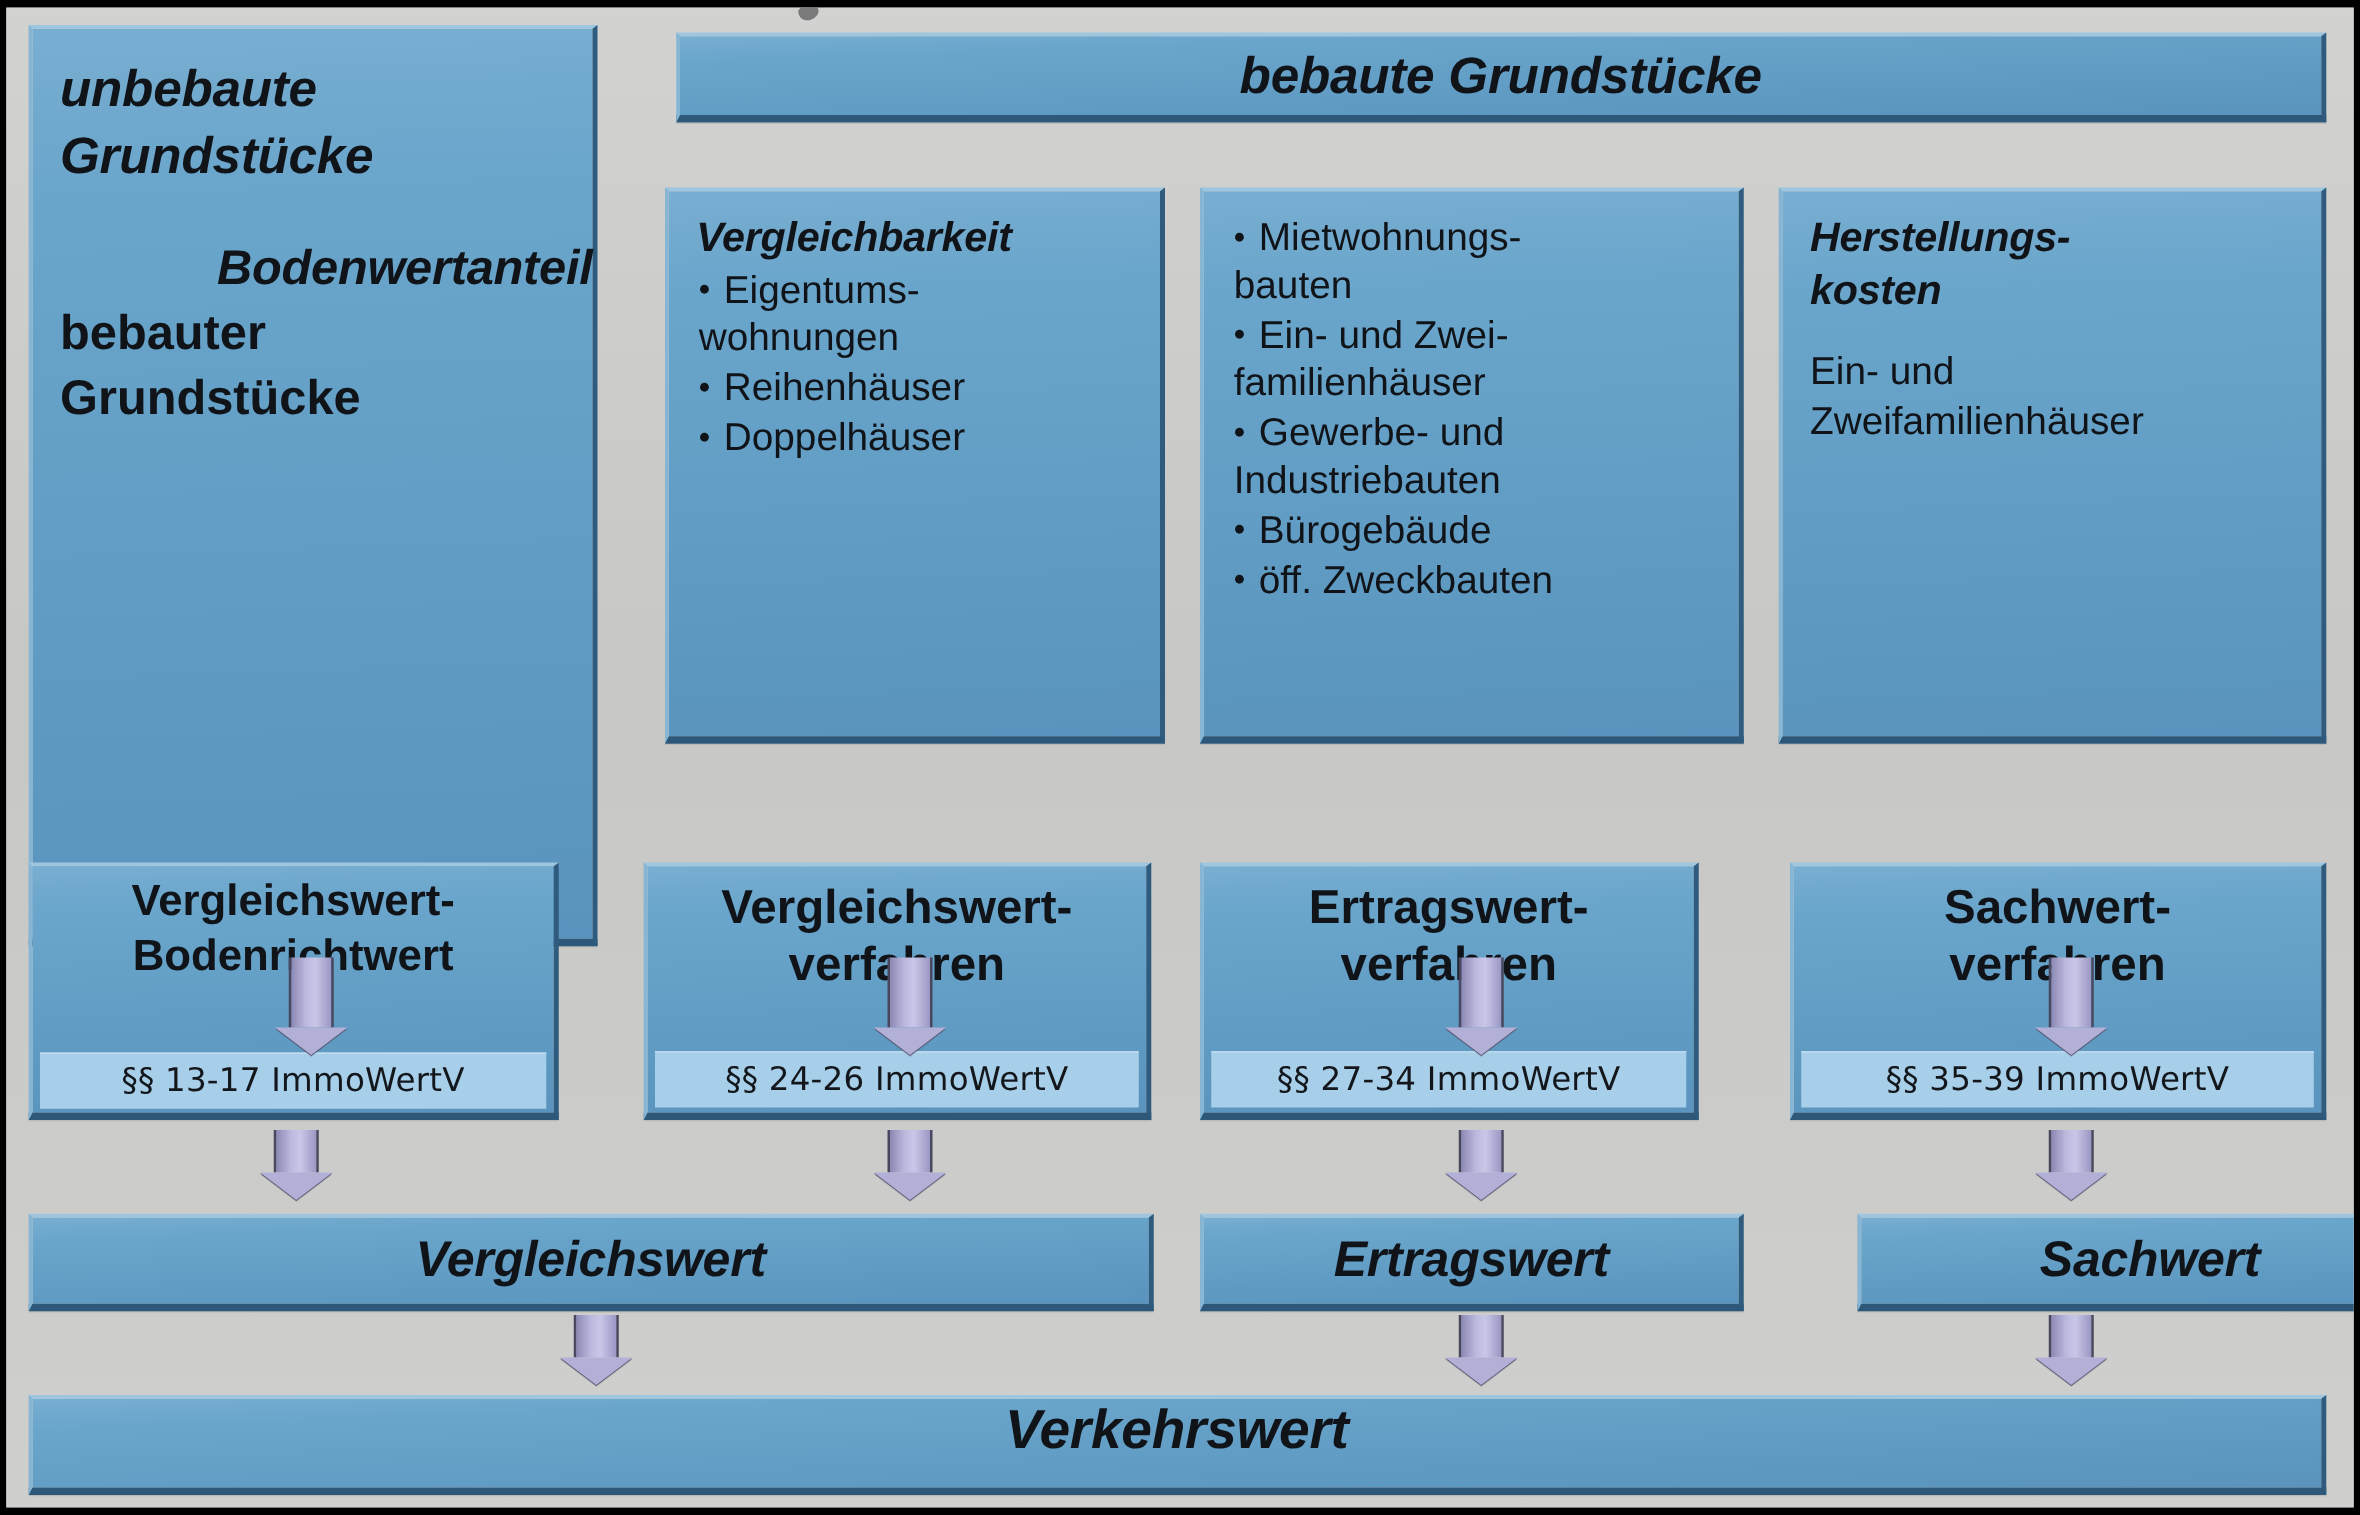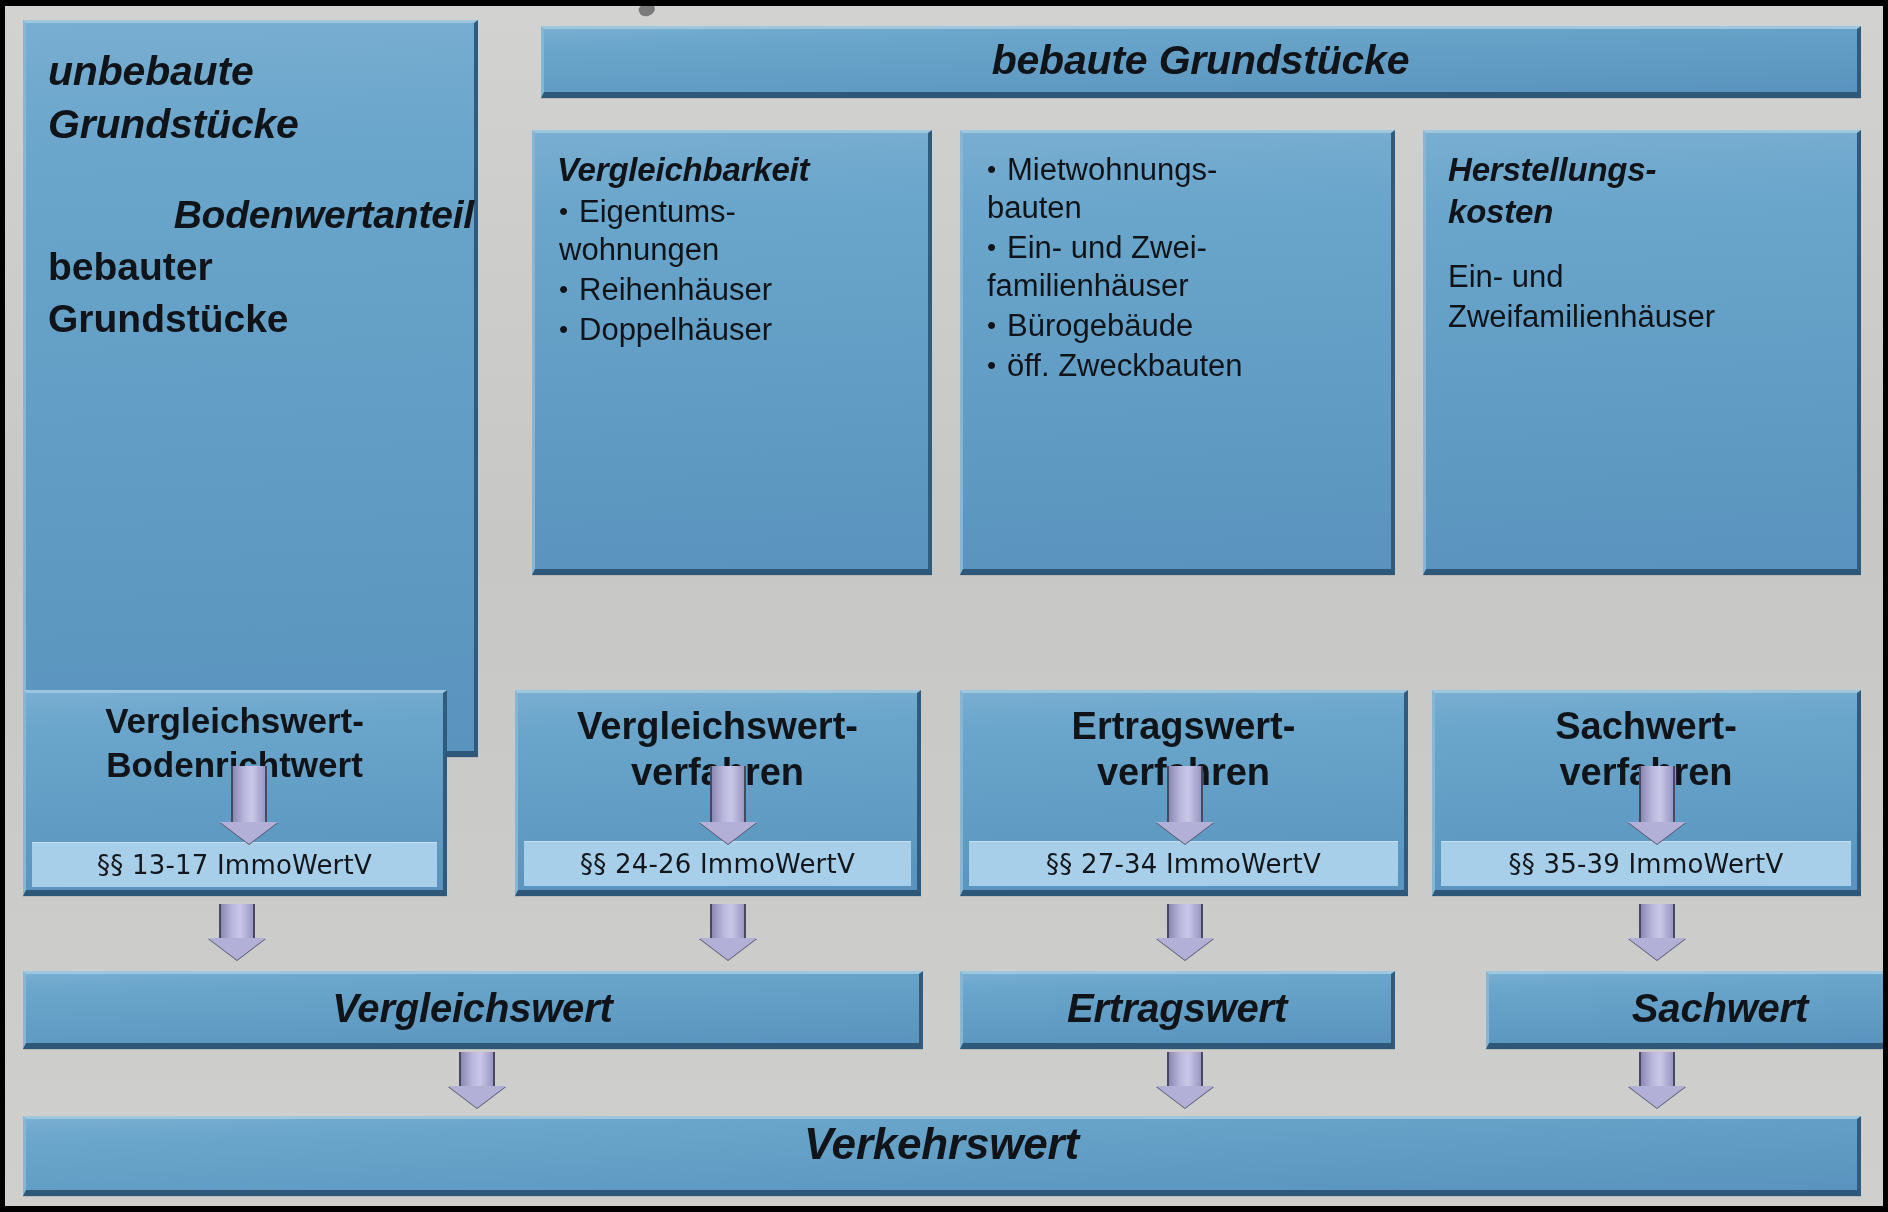--- a/index.html
+++ b/index.html
@@ -61,21 +61,21 @@
   #box-unbebaute .l1 { font-size: 41px; line-height: 53px; }
   #box-unbebaute .l2 { font-size: 39px; line-height: 52px; margin-top: 38px; text-align: right; }
   #box-unbebaute .l3 { font-size: 39px; line-height: 52px; }
 
   
   #box-bebaute { left: 536px; top: 20px; width: 1320px; height: 72px;
                  display: flex; align-items: center; justify-content: center; }
   #box-bebaute .t { font-size: 41px; }
 
   
-  .criteria { top: 124px; height: 445px; }
+  .criteria { top: 144px; height: 445px; }
   #box-vergleichbarkeit { left: 527px;  width: 400px; }
   #box-ertragsfaehigkeit { left: 955px;  width: 435px; }
   #box-herstellungskosten { left: 1418px; width: 438px; }
   .criteria .inner { padding: 16px 10px 0 22px; }
   .criteria .title { font-size: 33px; line-height: 42px; }
   .criteria ul { list-style: none; margin: 2px 0 0 0; padding: 0; }
   .criteria li {
     font-size: 31px;
     line-height: 38px;
     color: #101418;
@@ -90,21 +90,21 @@
     top: -1px;
     font-size: 26px;
   }
   .criteria li .cont { display: block; padding-left: 0; margin-left: -20px; }
   .plain-block { font-size: 31px; line-height: 40px; color: #101418; margin-top: 24px; }
 
   
   .proc { top: 684px; height: 206px; }
   #proc-1 { left: 18px;  width: 424px; }
   #proc-2 { left: 510px; width: 406px; }
-  #proc-3 { left: 955px; width: 448px; }
+  #proc-3 { left: 955px; width: 399px; }
   #proc-4 { left: 1427px; width: 429px; }
   .proc .ptitle {
     font-size: 38px;
     line-height: 46px;
     font-weight: bold;
     color: #101418;
     text-align: center;
     padding-top: 10px;
   }
   #proc-1 .ptitle { font-size: 35px; line-height: 44px; padding-top: 6px; }
@@ -234,20 +234,24 @@
         <ul>
           <li>
             <span>Mietwohnungs-</span>
             <span class="cont">bauten</span>
           </li>
           <li>
             <span>Ein- und Zwei-</span>
             <span class="cont">familienhäuser</span>
           </li>
           <li>
+            <span>Gewerbe- und</span>
+            <span class="cont">Industriebauten</span>
+          </li>
+          <li>
             <span>Bürogebäude</span>
           </li>
           <li>
             <span>öff. Zweckbauten</span>
           </li>
         </ul>
       </div>
     </div>
 
     <div class="panel criteria" id="box-herstellungskosten">

